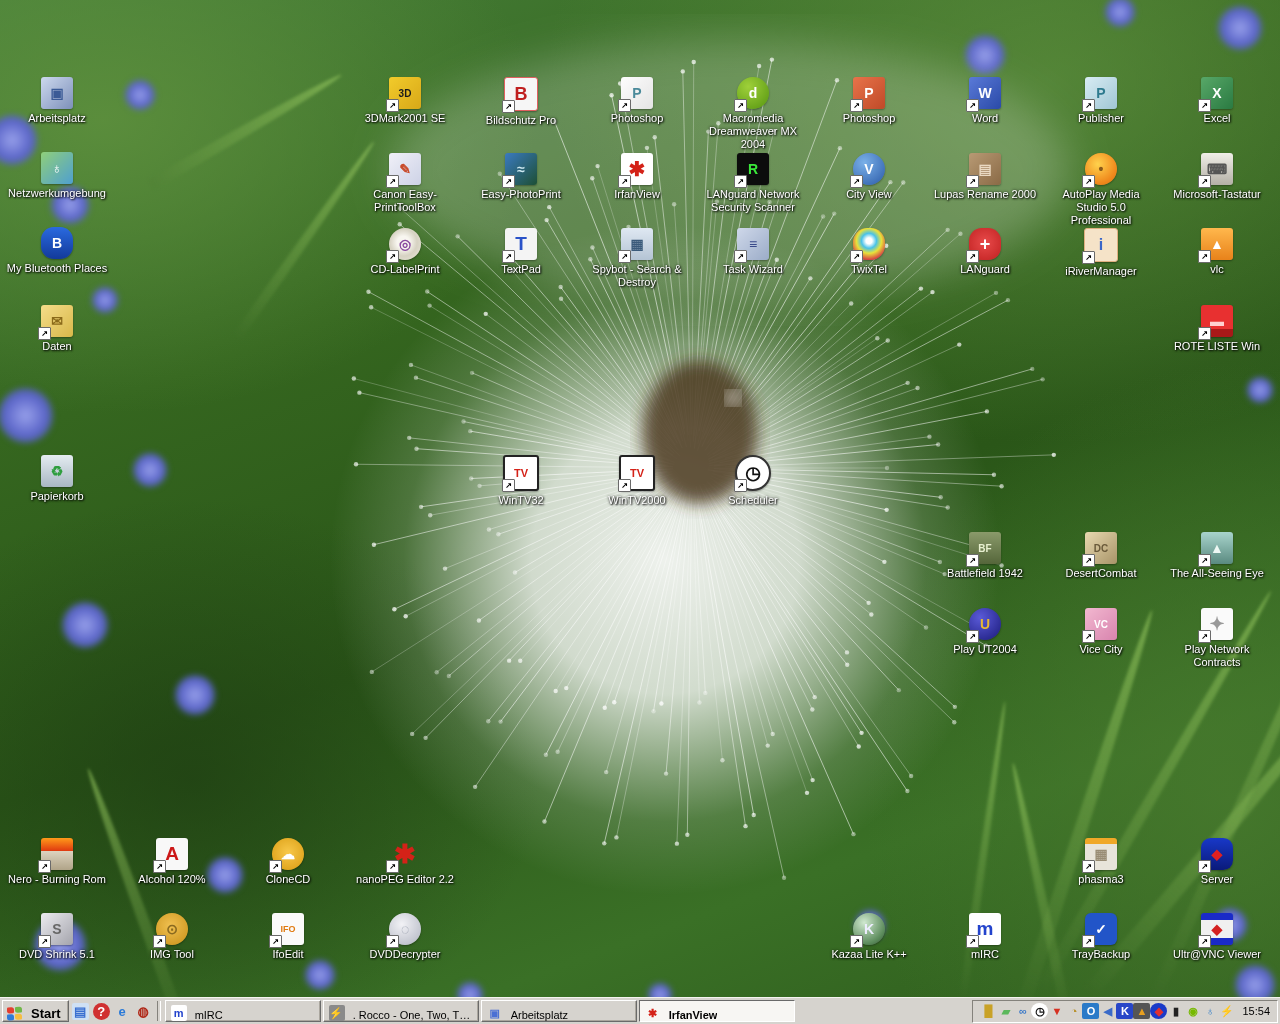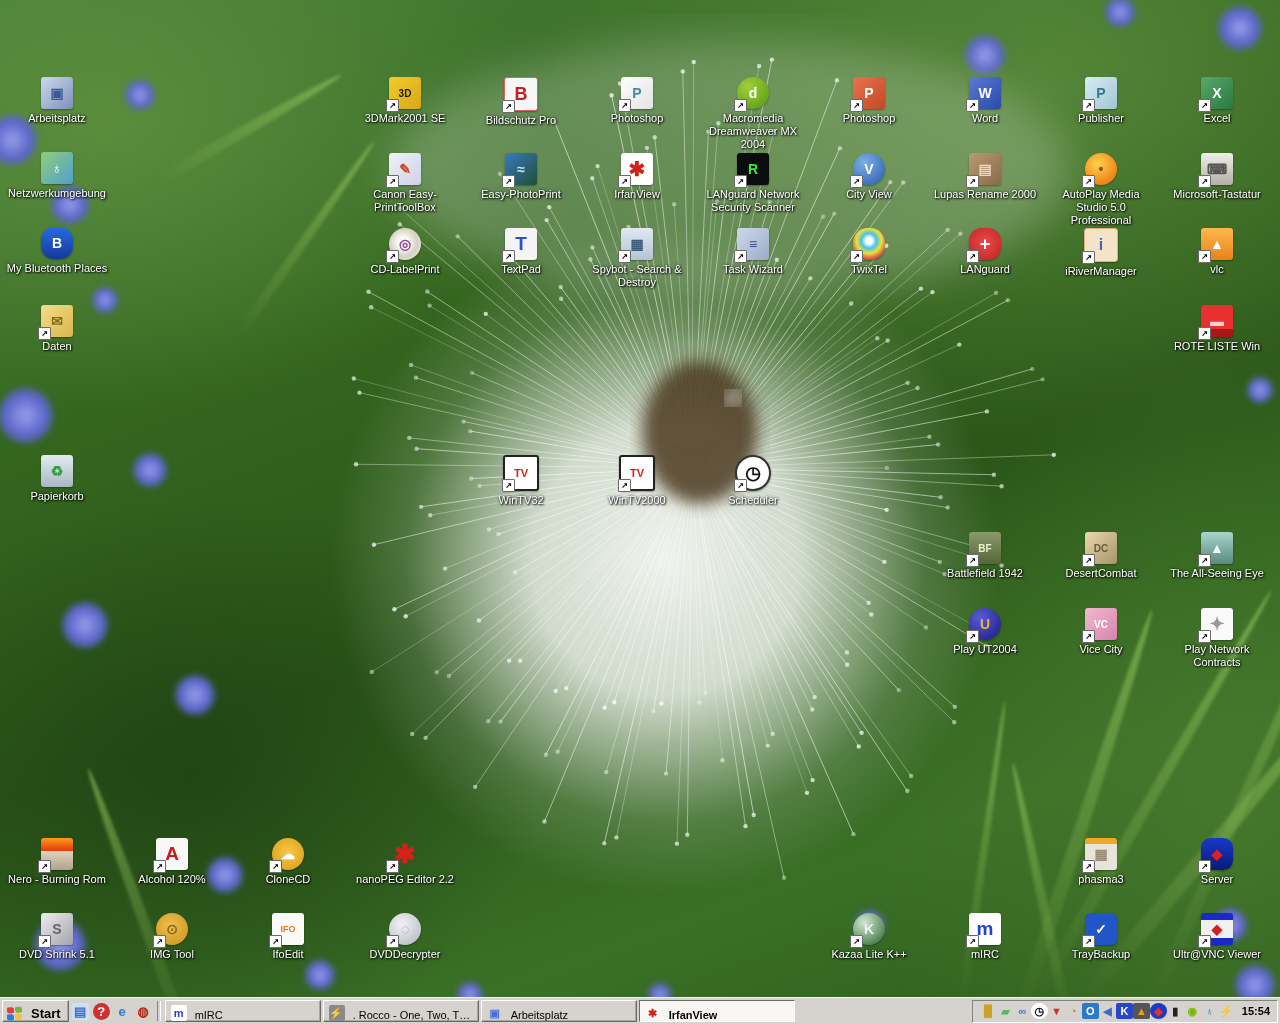--- a/index.html
+++ b/index.html
@@ -35,21 +35,21 @@
   .sep{width:2px;height:20px;border-left:1px solid #84827c;border-right:1px solid #fff;margin:0 3px;}
   .task{width:156px;}
   .task .ti{width:16px;height:16px;display:flex;align-items:center;justify-content:center;
     font-weight:bold;font-size:11px;border-radius:2px;flex:0 0 16px;}
   .task .tl{white-space:nowrap;overflow:hidden;text-overflow:ellipsis;}
   .task.active{background:#f7f6f3;border-color:#6a6a6a #fff #fff #6a6a6a;box-shadow:none;font-weight:bold;}
   #tray{margin-left:auto;margin-right:2px;height:21px;border:1px solid;border-color:#84827c #fff #fff #84827c;
     display:flex;align-items:center;gap:2px;padding:0 7px;}
   .tico{width:17px;height:16px;display:flex;align-items:center;justify-content:center;
     font-size:11px;font-weight:bold;cursor:pointer;border-radius:2px;}
-  #clock{margin-left:5px;font-size:11px;color:#000;cursor:pointer;font-weight:bold;}
+  #clock{margin-left:5px;font-size:11px;color:#000;cursor:pointer;}
 </style>
 </head>
 <body>
 
 <div id="desktop">
   <div class="blob" style="left: -13px; top: 115px; width: 50px; height: 50px; background: radial-gradient(circle, rgb(151, 160, 234), rgb(90, 100, 200) 55%, rgba(80, 92, 190, 0));"></div>
     <div class="blob" style="left: 51px; top: 186px; width: 38px; height: 38px; background: radial-gradient(circle, rgb(151, 160, 234), rgb(90, 100, 200) 55%, rgba(80, 92, 190, 0));"></div>
     <div class="blob" style="left: 125px; top: 80px; width: 30px; height: 30px; background: radial-gradient(circle, rgb(151, 160, 234), rgb(90, 100, 200) 55%, rgba(80, 92, 190, 0));"></div>
     <div class="blob" style="left: -2.5px; top: 387.5px; width: 55px; height: 55px; background: radial-gradient(circle, rgb(151, 160, 234), rgb(90, 100, 200) 55%, rgba(80, 92, 190, 0));"></div>
     <div class="blob" style="left: 133px; top: 453px; width: 34px; height: 34px; background: radial-gradient(circle, rgb(151, 160, 234), rgb(90, 100, 200) 55%, rgba(80, 92, 190, 0));"></div>

